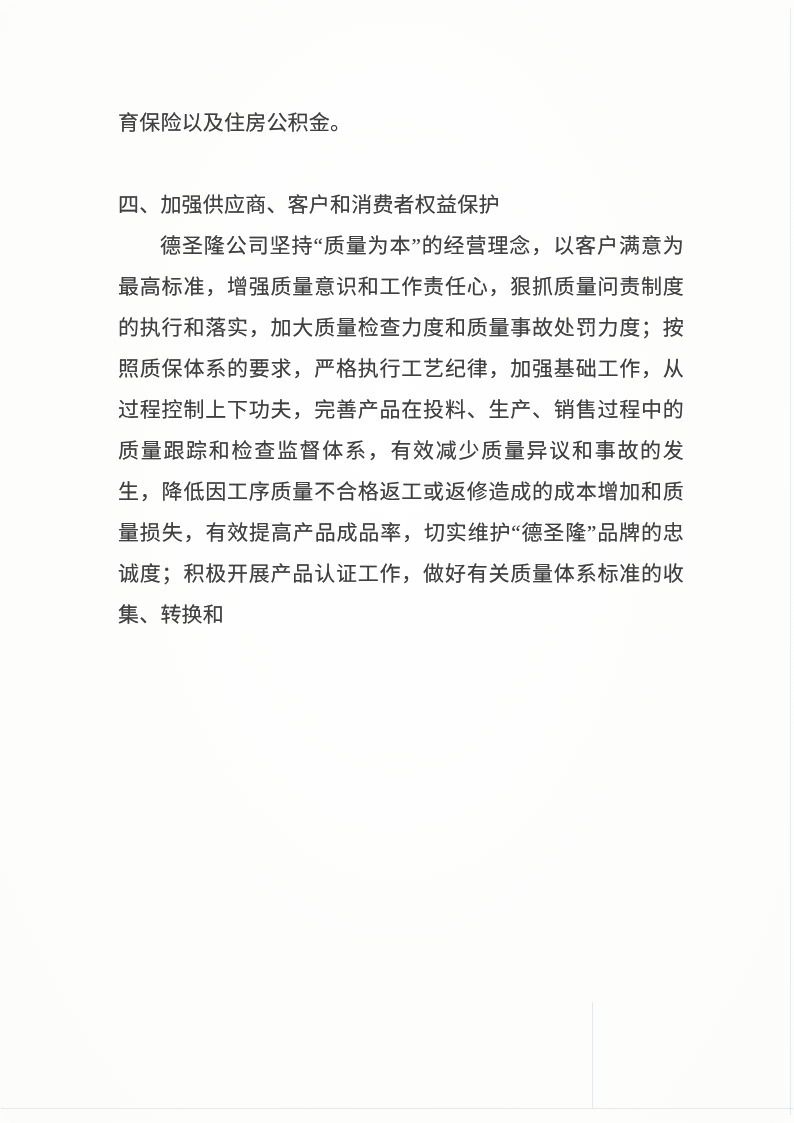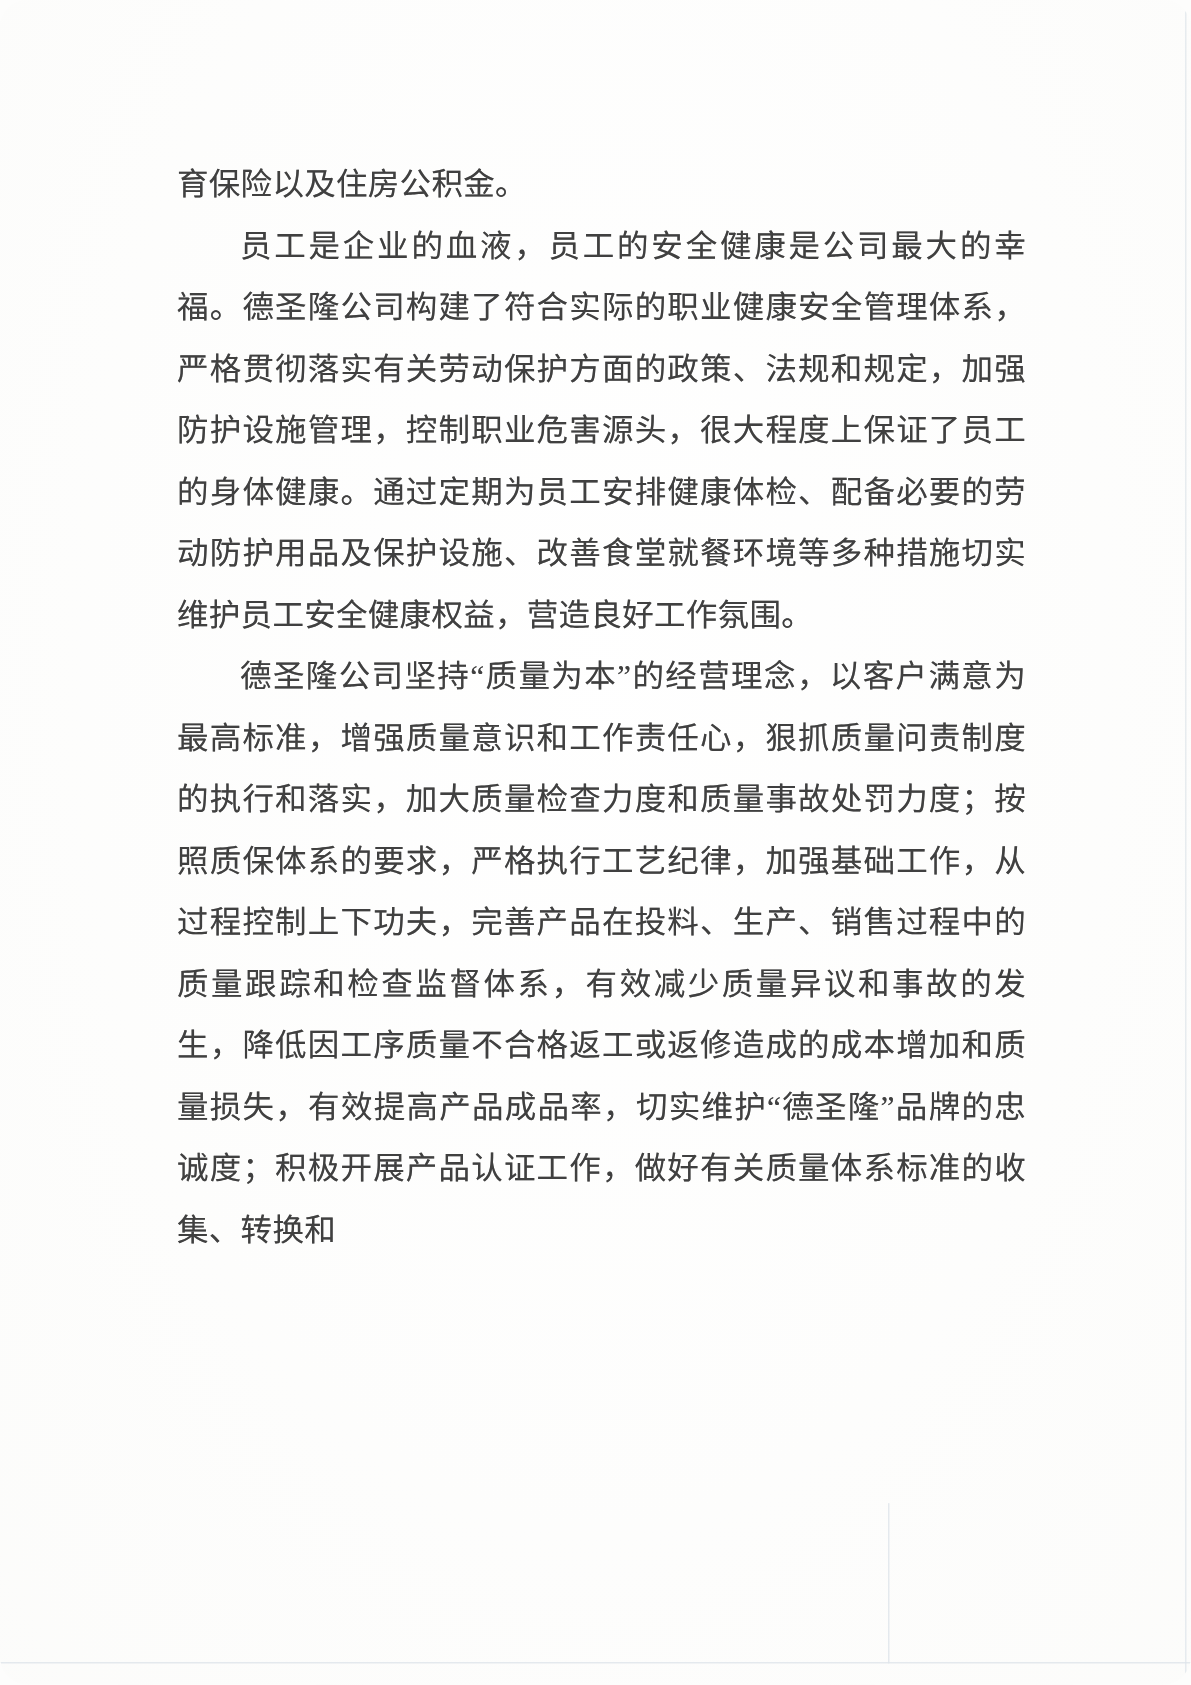--- a/index.html
+++ b/index.html
@@ -69,22 +69,22 @@
   }
 </style>
 </head>
 <body>
 
 <div class="scan-page">
 
   <div class="content">
     <p class="para">育保险以及住房公积金。</p>
 
-    <p class="para indent">员工是企业的血液，员工的安全健康是公司最大的幸福。德圣隆公司构建了符合实际的职业健康安全管理体系，严格贯彻落实有关劳动保护方面的政策、法规和规定，加强防护设施管理，控制职业危害源头，很大程度上保证了员工的身体健康。通过定期为员工安排健康体检、配备必要的劳动防护用品及保护设施、改善食堂就餐环境等多种措施切实维护员工安全健康权益，营造良好工作氛围。</p>
 
+    <p class="heading">四、加强供应商、客户和消费者权益保护</p>
 
 
     <p class="para indent">德圣隆公司坚持“质量为本”的经营理念，以客户满意为最高标准，增强质量意识和工作责任心，狠抓质量问责制度的执行和落实，加大质量检查力度和质量事故处罚力度；按照质保体系的要求，严格执行工艺纪律，加强基础工作，从过程控制上下功夫，完善产品在投料、生产、销售过程中的质量跟踪和检查监督体系，有效减少质量异议和事故的发生，降低因工序质量不合格返工或返修造成的成本增加和质量损失，有效提高产品成品率，切实维护“德圣隆”品牌的忠诚度；积极开展产品认证工作，做好有关质量体系标准的收集、转换和</p>
   </div>
 
   <div class="artifact-v-right"></div>
   <div class="artifact-v-bottom"></div>
   <div class="artifact-h-bottom"></div>
 
 </div>

